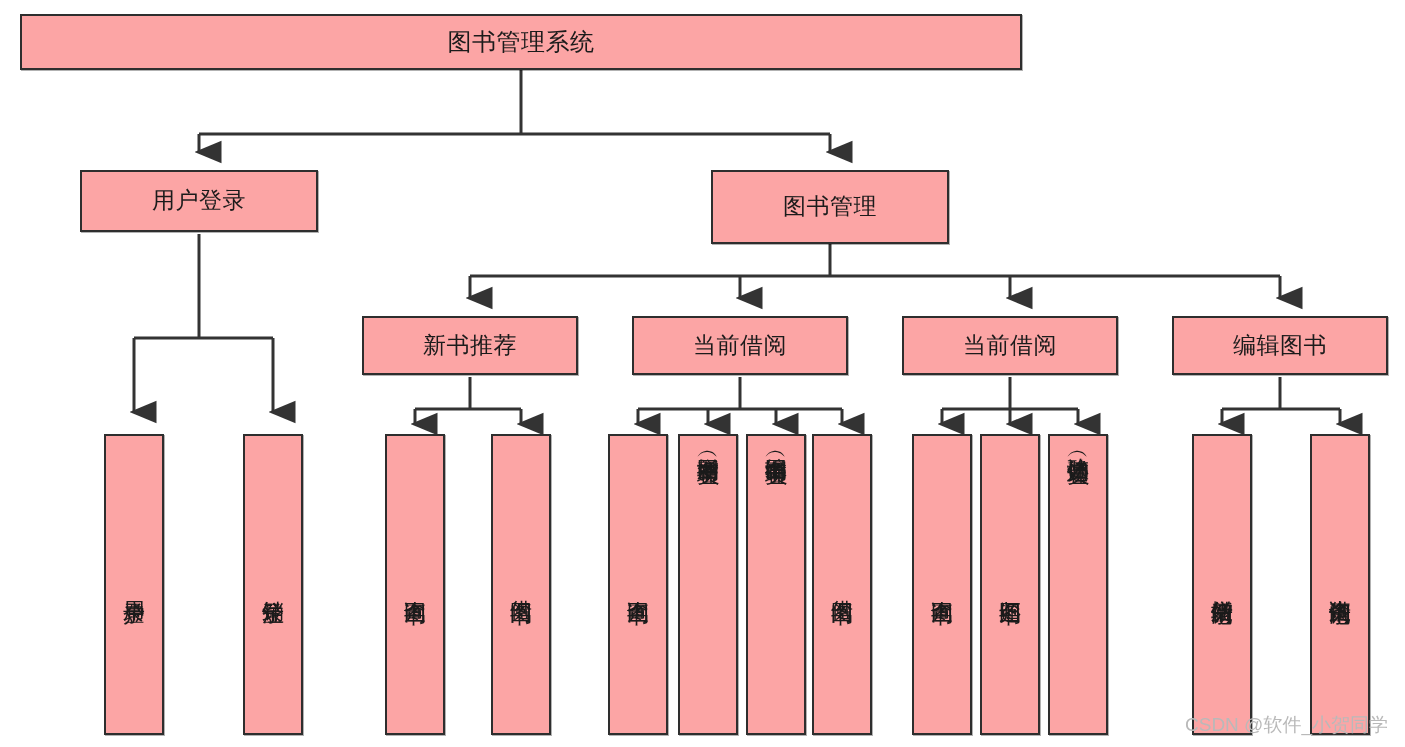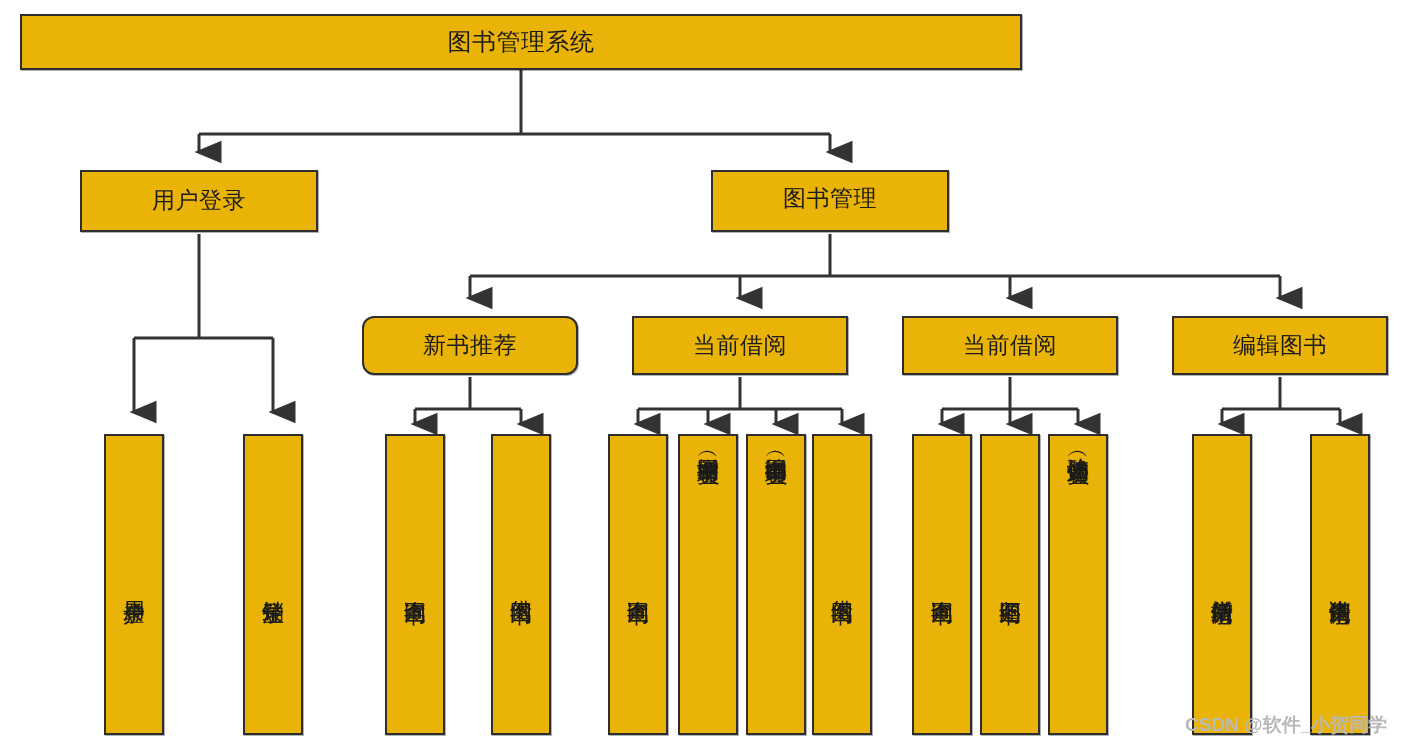--- a/index.html
+++ b/index.html
@@ -22,21 +22,21 @@
     position: absolute;
     left: 0;
     top: 0;
     width: 1405px;
     height: 747px;
     pointer-events: none;
   }
   .node {
     position: absolute;
     box-sizing: border-box;
-    background: #eab308;
+    background: #fca5a5;
     border: 2px solid #2e2e2e;
     box-shadow: 1px 1px 0 rgba(0,0,0,0.30);
     display: flex;
     align-items: center;
     justify-content: center;
     color: #1b1b1b;
   }
   .node.horiz {
     font-size: 23px;
     letter-spacing: 0.5px;
@@ -70,21 +70,20 @@
     align-items: center;
   }
   .watermark {
     position: absolute;
     left: 1185px;
     top: 712px;
     font-size: 19px;
     color: #b9b9b9;
     white-space: nowrap;
     font-family: "Liberation Sans", "DejaVu Sans", sans-serif;
-    font-weight: bold;
   }
 </style>
 </head>
 <body>
 
 <div id="canvas">
 
   <svg id="wires" viewBox="0 0 1405 747" xmlns="http://www.w3.org/2000/svg">
     <defs>
       <marker id="arrow" viewBox="0 0 12 12" refX="6" refY="10" markerWidth="9" markerHeight="9" orient="auto-start-reverse">
@@ -136,25 +135,25 @@
   </svg>
 
   <div class="node horiz root" style="left:20px; top:14px; width:1002px; height:56px;">
     <span>图书管理系统</span>
   </div>
 
   <div class="node horiz" style="left:80px; top:170px; width:238px; height:62px;">
     <span>用户登录</span>
   </div>
 
-  <div class="node horiz" style="left:711px; top:170px; width:238px; height:62px;font-family:Liberation Mono, monospace;">
+  <div class="node horiz" style="left:711px; top:170px; width:238px; height:74px;">
     <span>图书管理</span>
   </div>
 
-  <div class="node horiz" style="left:362px; top:316px; width:216px; height:59px;border-radius:12px;">
+  <div class="node horiz" style="left:362px; top:316px; width:216px; height:59px;">
     <span>新书推荐</span>
   </div>
 
   <div class="node horiz" style="left:632px; top:316px; width:216px; height:59px;">
     <span>当前借阅</span>
   </div>
 
   <div class="node horiz" style="left:902px; top:316px; width:216px; height:59px;align-items:center;">
     <span>当前借阅</span>
   </div>

